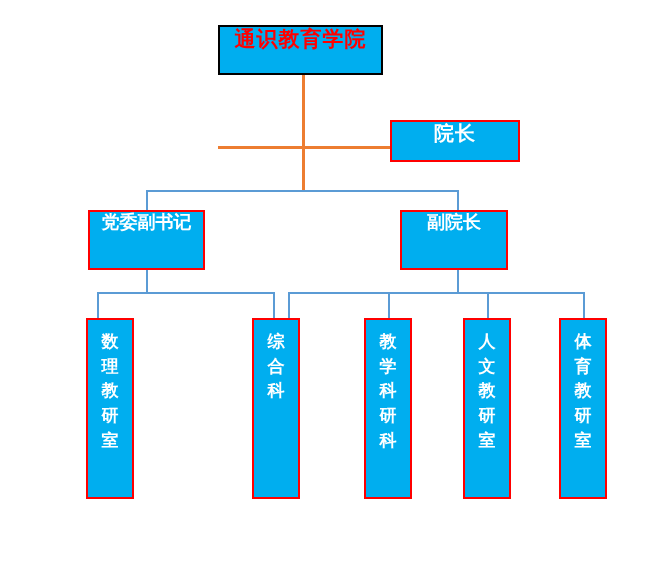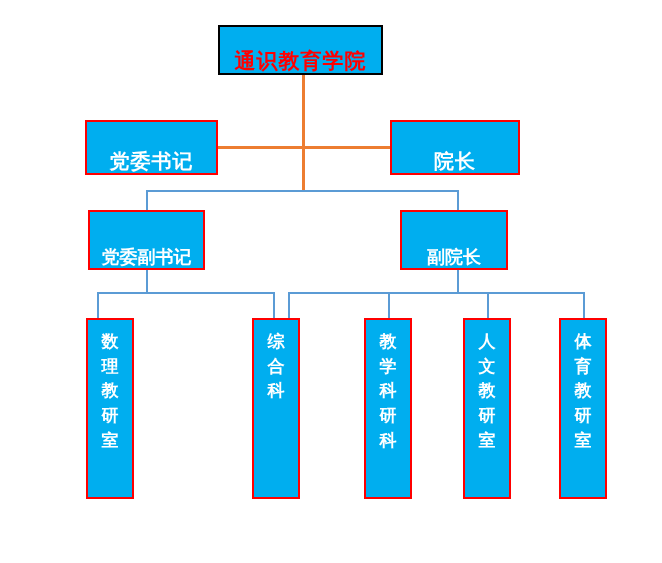--- a/index.html
+++ b/index.html
@@ -40,21 +40,21 @@
     background: #5B9BD5;
     width: 2px;
   }
 
   
   .node {
     position: absolute;
     background: #00AEEF;
     box-sizing: border-box;
     display: flex;
-    align-items: flex-end;
+    align-items: flex-start;
     justify-content: center;
     z-index: 3;
   }
   .node-root {
     border: 2px solid #000000;
   }
   .node-std {
     border: 2px solid #FF0000;
   }
 
@@ -74,21 +74,20 @@
   
   .label-mid {
     color: #FFFFFF;
     font-size: 20px;
     letter-spacing: 1px;
   }
   .label-mid-sm {
     color: #FFFFFF;
     font-size: 18px;
     letter-spacing: 0px;
-    margin-top: 32px;
   }
 
   
   .node-leaf {
     align-items: flex-start;
     justify-content: center;
     padding-top: 10px;
   }
   .label-leaf {
     color: #FFFFFF;
@@ -125,25 +124,22 @@
   <div class="conn conn-h-blue" style="left:288px; top:292px; width:297px;"></div>
   <div class="conn conn-v-blue" style="left:288px; top:292px; height:26px;"></div>
   <div class="conn conn-v-blue" style="left:388px; top:292px; height:26px;"></div>
   <div class="conn conn-v-blue" style="left:487px; top:292px; height:26px;"></div>
   <div class="conn conn-v-blue" style="left:583px; top:292px; height:26px;"></div>
 
   <div class="node node-root" style="left:218px; top:25px; width:165px; height:50px;">
     <span class="node-label label-root">通识教育学院</span>
   </div>
 
-  <div class="node node-std" style="left:85px; top:120px; width:133px; height:55px;">
-    <span class="node-label label-mid">党委书记</span>
-  </div>
 
-  <div class="node node-std" style="left:390px; top:120px; width:130px; height:55px;">
+  <div class="node node-std" style="left:390px; top:120px; width:130px; height:42px;">
     <span class="node-label label-mid">院长</span>
   </div>
 
   <div class="node node-std" style="left:88px; top:210px; width:117px; height:60px;">
     <span class="node-label label-mid-sm">党委副书记</span>
   </div>
 
   <div class="node node-std" style="left:400px; top:210px; width:108px; height:60px;">
     <span class="node-label label-mid-sm">副院长</span>
   </div>

